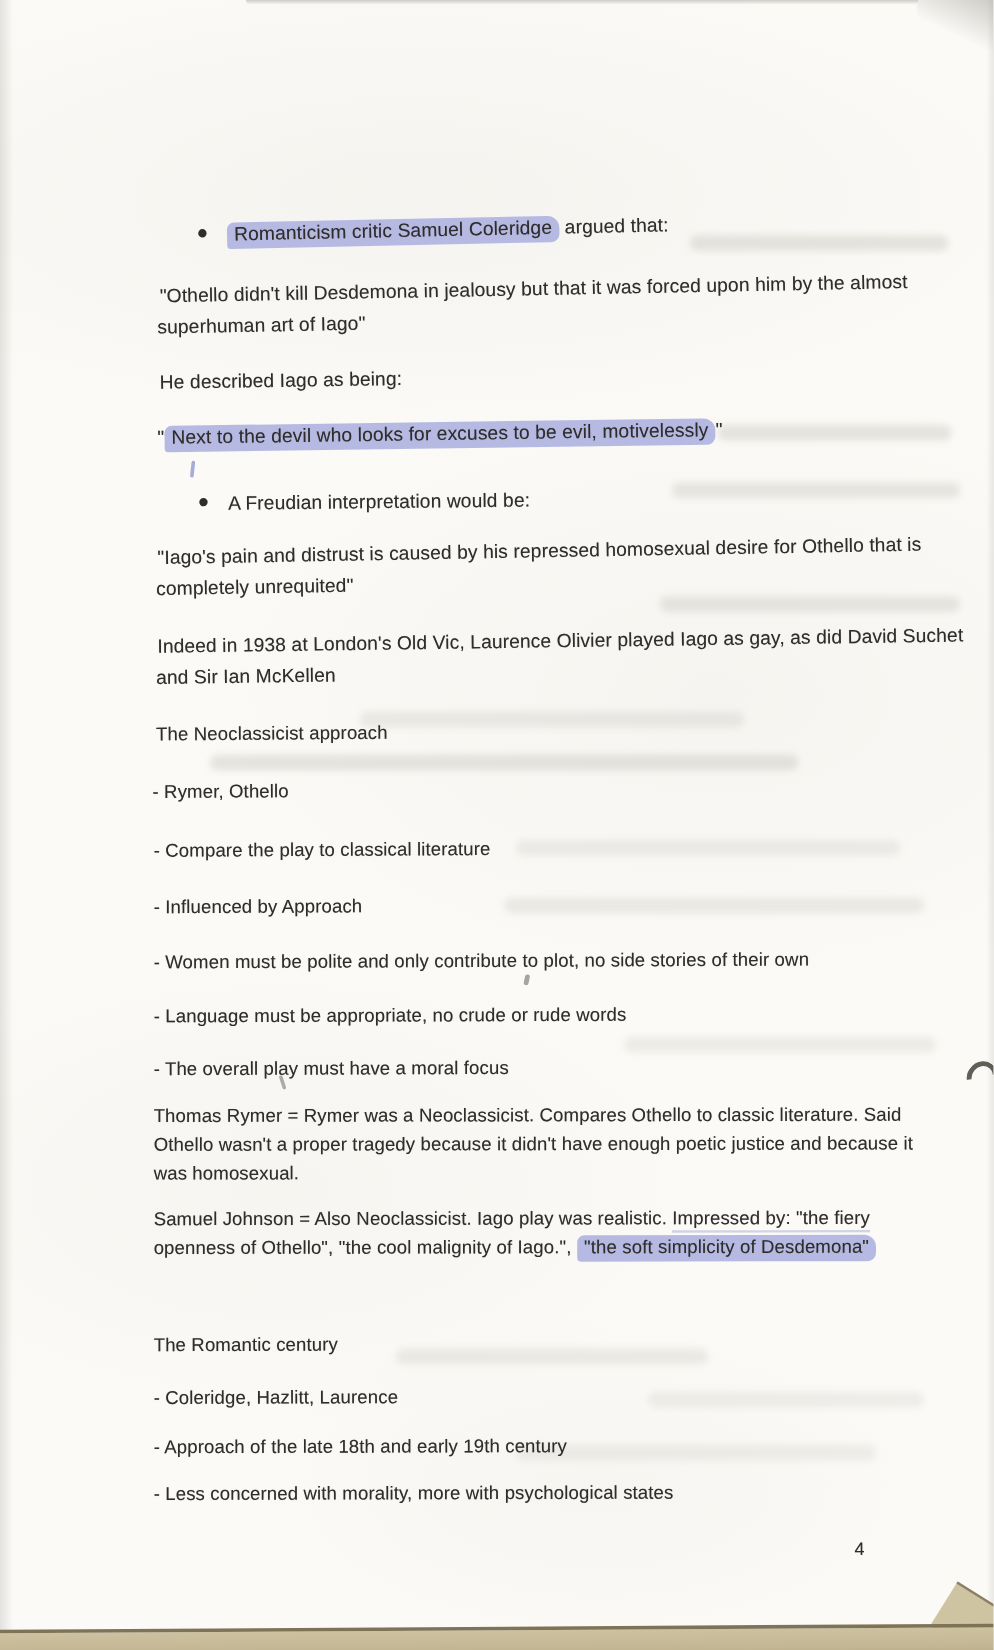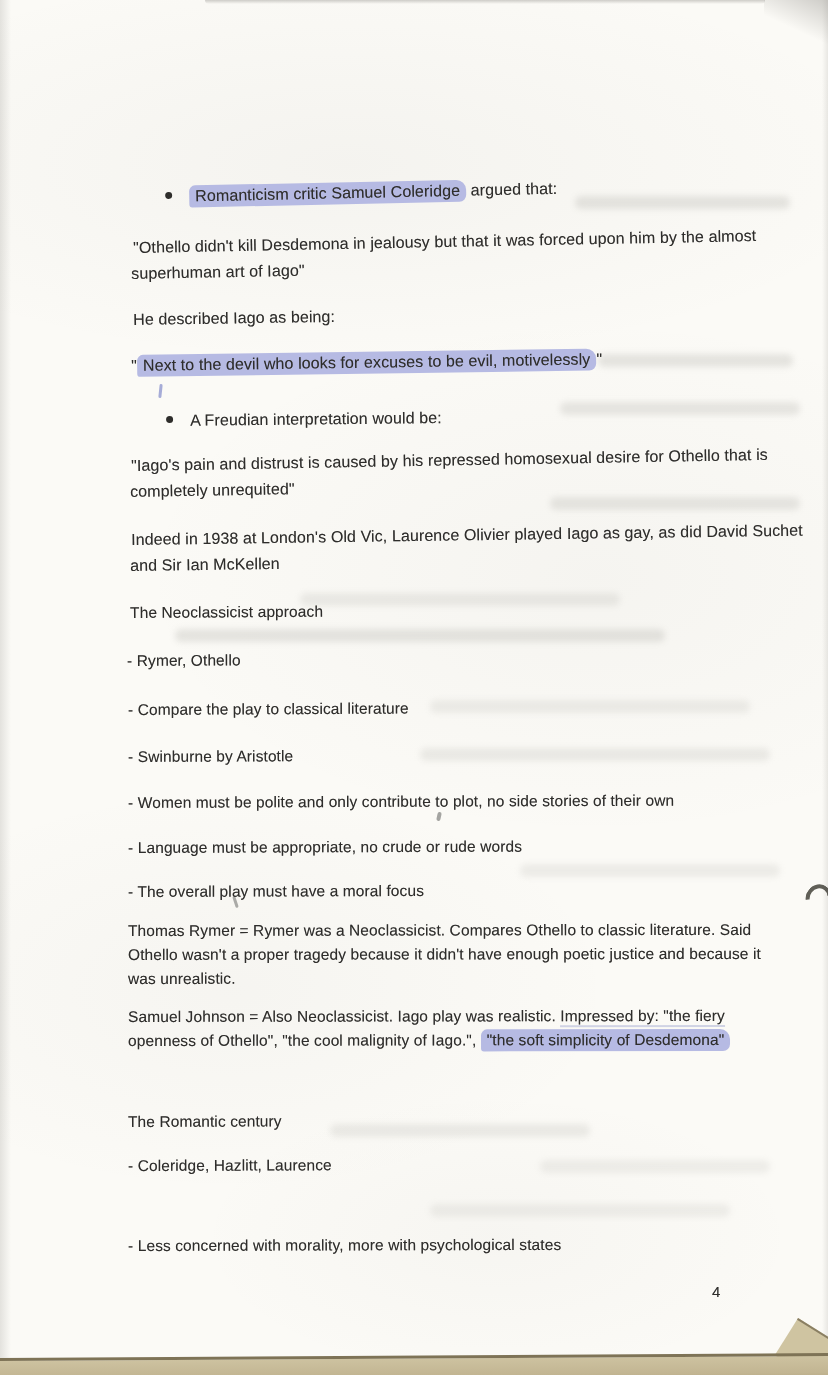--- a/index.html
+++ b/index.html
@@ -92,38 +92,39 @@
 
   <div class="ln f16" style="left:131px;top:456px;transform:rotate(-1deg)">"Iago's pain and distrust is caused by his repressed homosexual desire for Othello that is</div>
   <div class="ln f16" style="left:130px;top:482px;transform:rotate(-1deg)">completely unrequited"</div>
 
   <div class="ln f16" style="left:131px;top:530px;transform:rotate(-.8deg)">Indeed in 1938 at London's Old Vic, Laurence Olivier played Iago as gay, as did David Suchet</div>
   <div class="ln f16" style="left:130px;top:556px;transform:rotate(-.8deg)">and Sir Ian McKellen</div>
 
   <div class="ln f15" style="left:130px;top:603px;transform:rotate(-.4deg)">The Neoclassicist approach</div>
   <div class="ln f15" style="left:127px;top:651px;transform:rotate(-.3deg)">- Rymer, Othello</div>
   <div class="ln f15" style="left:128px;top:700px;transform:rotate(-.3deg)">- Compare the play to classical literature</div>
-  <div class="ln f15" style="left:128px;top:747px;transform:rotate(-.25deg)">- Swinburne by Aristotle</div>
+  <div class="ln f15" style="left:128px;top:747px;transform:rotate(-.25deg)">- Influenced by Approach</div>
   <div class="ln f15" style="left:128px;top:793px;transform:rotate(-.25deg)">- Women must be polite and only contribute to plot, no side stories of their own</div>
   <div class="ln f15" style="left:128px;top:838px;transform:rotate(-.2deg)">- Language must be appropriate, no crude or rude words</div>
   <div class="ln f15" style="left:128px;top:882px;transform:rotate(-.2deg)">- The overall play must have a moral focus</div>
 
   <div class="ln f15" style="left:128px;top:921px;transform:rotate(-.1deg)">Thomas Rymer = Rymer was a Neoclassicist. Compares Othello to classic literature. Said</div>
   <div class="ln f15" style="left:128px;top:945px;transform:rotate(-.1deg)">Othello wasn't a proper tragedy because it didn't have enough poetic justice and because it</div>
-  <div class="ln f15" style="left:128px;top:969px;transform:rotate(-.1deg)">was unrealistic.</div>
+  <div class="ln f15" style="left:128px;top:969px;transform:rotate(-.1deg)">was homosexual.</div>
 
   <div class="ln f15" style="left:128px;top:1007px;transform:rotate(-.1deg)">
     <span>Samuel Johnson = Also Neoclassicist. Iago play was realistic. </span><span class="ul-faint">Impressed by: "the fiery</span>
   </div>
   <div class="ln f15" style="left:128px;top:1031px;transform:rotate(-.1deg)">
     <span>openness of Othello", "the cool malignity of Iago.", </span><span class="hl">"the soft simplicity of Desdemona"</span>
   </div>
 
   <div class="ln f15" style="left:128px;top:1112px;transform:rotate(-.2deg)">The Romantic century</div>
   <div class="ln f15" style="left:128px;top:1156px;transform:rotate(-.2deg)">- Coleridge, Hazlitt, Laurence</div>
+  <div class="ln f15" style="left:128px;top:1197px;transform:rotate(-.15deg)">- Approach of the late 18th and early 19th century</div>
   <div class="ln f15" style="left:128px;top:1236px;transform:rotate(-.15deg)">- Less concerned with morality, more with psychological states</div>
 
   <div class="pgnum">4</div>
 
   <div class="corner-wedge"></div>
   <div class="band">
     
   </div>
 
 </div>

